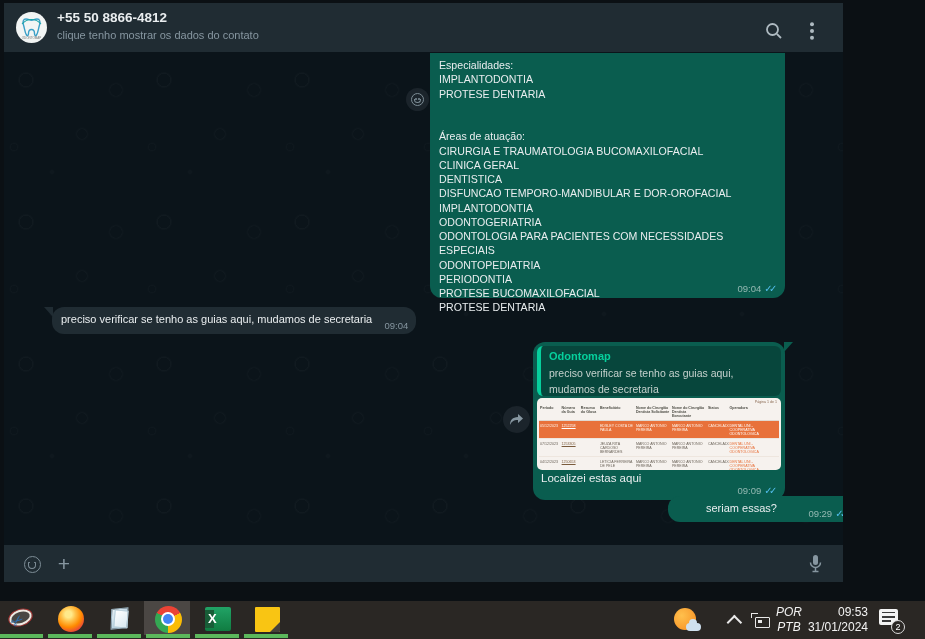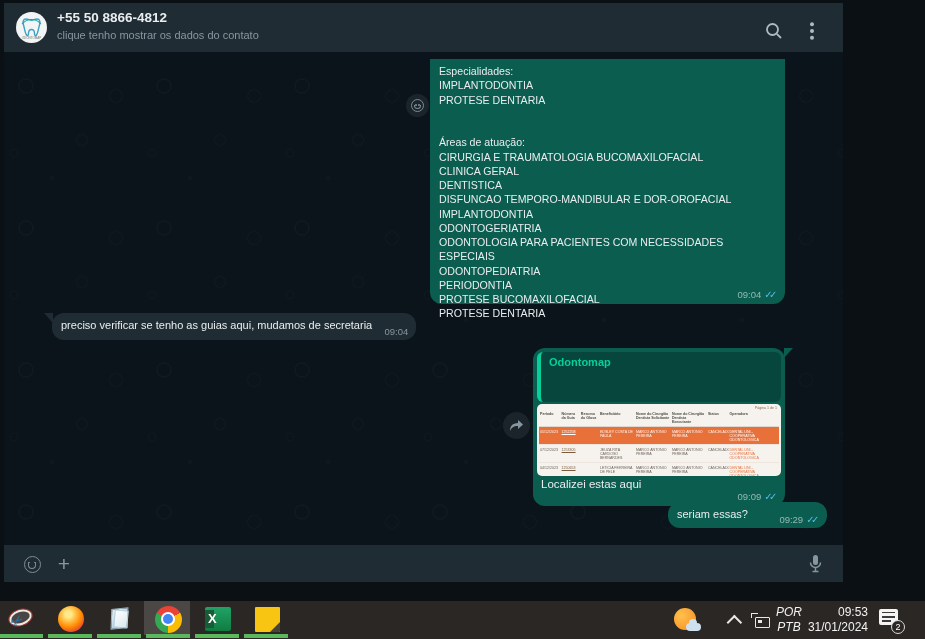--- a/index.html
+++ b/index.html
@@ -11,21 +11,21 @@
   .win { position:absolute; left:4px; top:3px; width:839px; height:579px; background:#0b141a; }
 
   .wa-header { position:absolute; left:0; top:0; width:100%; height:49px; background:#202c33; display:block; }
   .avatar { position:absolute; left:12px; top:9px; width:31px; height:31px; border-radius:50%; background:#f2f5f4; display:flex; align-items:center; justify-content:center; overflow:hidden; }
   .hdr-title { position:absolute; left:53px; top:7px; font-size:13.5px; font-weight:bold; color:#e9edef; }
   .hdr-sub { position:absolute; left:53px; top:26px; font-size:11px; color:#8696a0; }
   .hdr-ico { position:absolute; top:15px; width:26px; height:26px; display:flex; align-items:center; justify-content:center; cursor:pointer; }
   .search-ico { right:56px; }
   .kebab-ico { right:18px; }
 
-  .chat { position:absolute; left:0; top:55px; width:100%; height:493px; background:#0b141a; overflow:hidden; }
+  .chat { position:absolute; left:0; top:49px; width:100%; height:493px; background:#0b141a; overflow:hidden; }
   .chat::before { content:''; position:absolute; inset:0; opacity:.55; background-image:
      radial-gradient(circle 9px at 22px 28px, transparent 6px, rgba(255,255,255,.05) 6.5px, transparent 8.5px),
      radial-gradient(circle 7px at 78px 82px, transparent 4.5px, rgba(255,255,255,.045) 5px, transparent 7px),
      radial-gradient(circle 4px at 48px 120px, rgba(255,255,255,.035) 1.5px, transparent 3px),
      radial-gradient(circle 8px at 112px 38px, transparent 5.5px, rgba(255,255,255,.04) 6px, transparent 8px),
      radial-gradient(circle 5px at 10px 95px, transparent 3px, rgba(255,255,255,.035) 3.5px, transparent 5px);
      background-size:138px 142px; }
 
   .bubble { position:absolute; border-radius:12px; color:#e9edef; }
   .out { background:#0a5d4f; }
@@ -187,20 +187,22 @@
       <div class="hover-btn" style="left:499px; top:354px; width:27px; height:27px;">
         <svg width="15" height="13" viewBox="0 0 15 13">
           <path d="M9 1 L14 5.5 L9 10 L9 7 C4 7 2.5 9 1 12 C1 7 3.5 4.2 9 4 Z" fill="#8696a0"></path>
         </svg>
       </div>
 
       <div class="bubble out" style="left:529px; top:290px; width:252px; height:158px;">
         <span class="tail t-out"></span>
         <div class="quote">
           <div class="quote-author">Odontomap</div>
+          <div class="quote-text">preciso verificar se tenho as guias aqui,
+mudamos de secretaria</div>
         </div>
         <div class="img-attach">
           <div class="img-pg">Página 1 de 1</div>
           <table class="gtable">
             <thead>
                 <tr>
                   <th style="width: 9%;">Período</th>
                   <th style="width: 8%;">Número da Guia</th>
                   <th style="width: 8%;">Resumo do Glosa</th>
                   <th style="width: 15%;">Beneficiário</th>
@@ -245,21 +247,21 @@
           </table>
         </div>
         <div class="caption">Localizei estas aqui</div>
         <div class="meta">
           <span class="time">09:09</span>
           <span class="ticks">✓✓</span>
         </div>
       </div>
 
       <div class="bubble out" style="left:664px; top:444px; height:26px;">
-        <div class="msg-text" style="padding-right:79px;">seriam essas?</div>
+        <div class="msg-text" style="padding-right:79px;margin-left:29px;">seriam essas?</div>
         <div class="meta" style="bottom:3px;">
           <span class="time">09:29</span>
           <span class="ticks">✓✓</span>
         </div>
       </div>
     </div>
 
     <div class="composer">
       <div class="comp-ico" style="left:16px;">
         <span class="smiley" style="width:17px; height:17px;">

